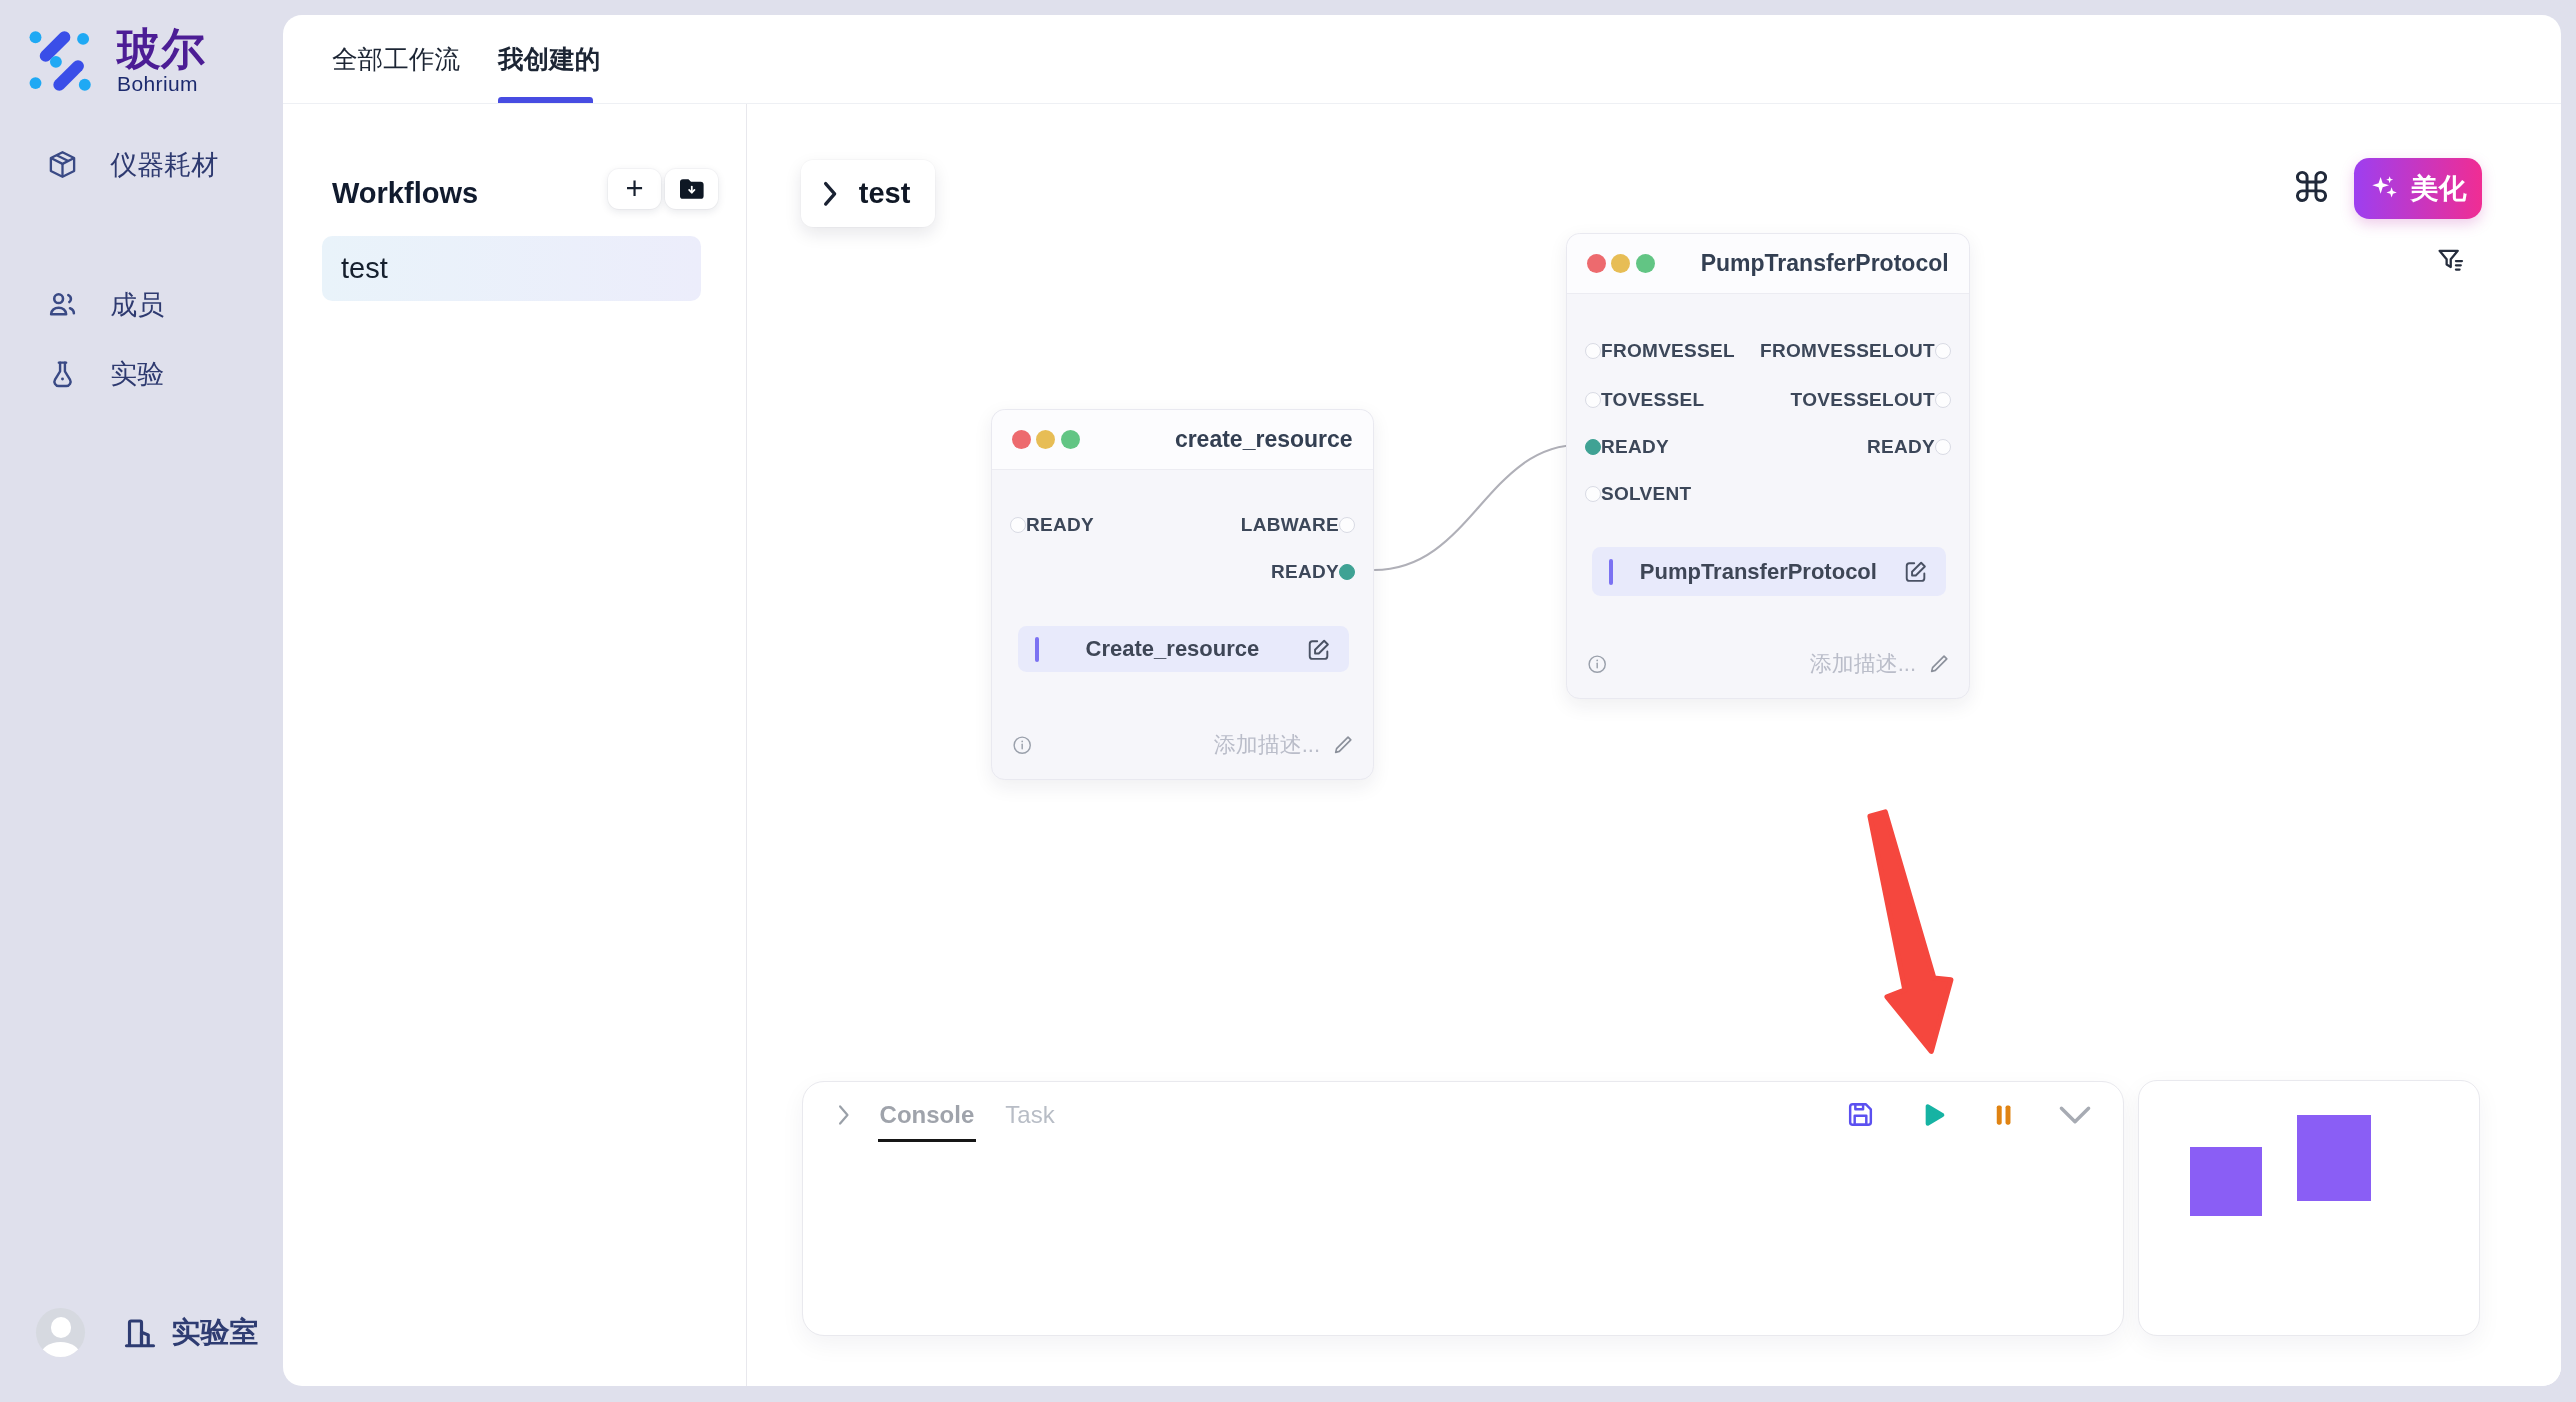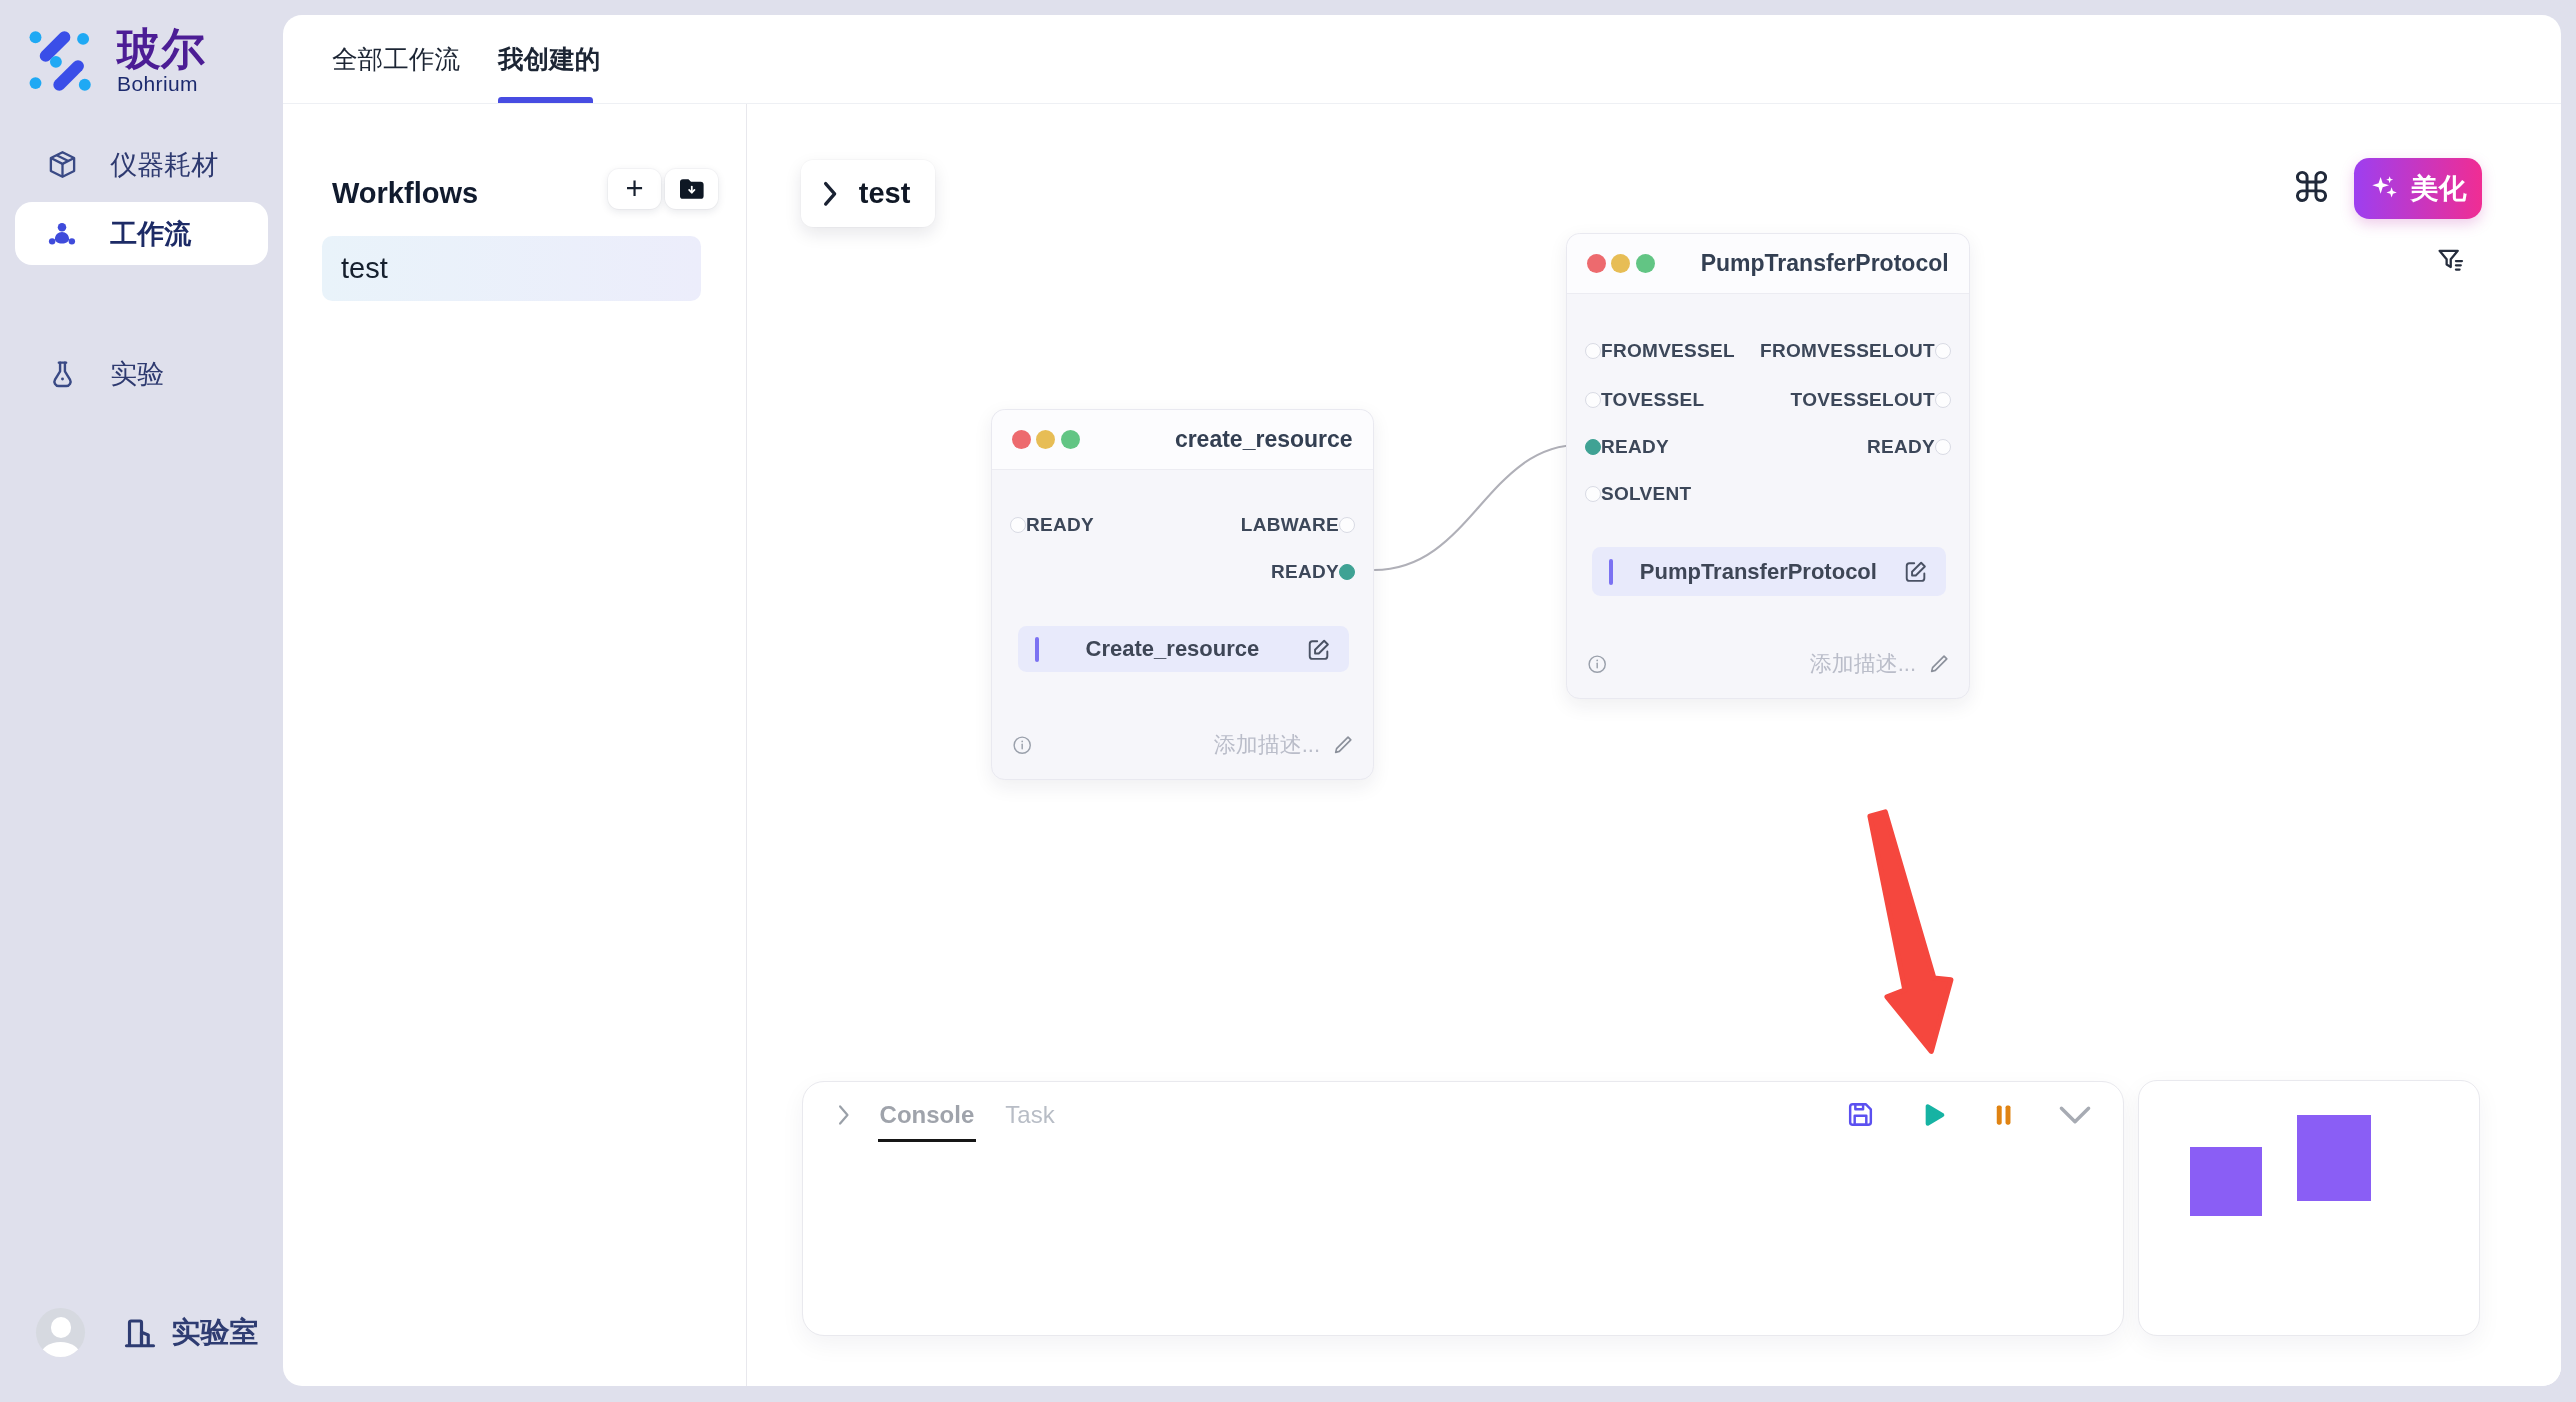--- a/index.html
+++ b/index.html
@@ -137,32 +137,32 @@
       <svg width="31" height="31" viewBox="0 0 24 24" fill="none" stroke="currentColor" stroke-width="1.8" stroke-linejoin="round">
         <path d="M12 2.5 21 7v10l-9 4.5L3 17V7l9-4.5z"></path>
           <path d="M3 7l9 4.5L21 7"></path>
           <path d="M12 11.5V21.5"></path>
           <path d="M7.5 4.8l9 4.5"></path>
       </svg>
     </span>
     <span class="nav-label">仪器耗材</span>
   </div>
 
-  <div class="nav-item active" style="top:202px">
+
+  <div class="nav-item" style="top:273px">
     <span class="nav-ic ic">
-      <svg width="32" height="32" viewBox="0 0 24 24" fill="currentColor">
-        <circle cx="12" cy="7" r="3.2"></circle>
-        <path d="M12 10.5c3 0 5.3 2.2 5.3 5.2 0 2-2.3 3.4-5.3 3.4s-5.3-1.4-5.3-3.4c0-3 2.3-5.2 5.3-5.2z"></path>
-        <circle cx="4.6" cy="17.5" r="2.4"></circle>
-          <circle cx="19.4" cy="17.5" r="2.4"></circle>
+      <svg width="31" height="31" viewBox="0 0 24 24" fill="none" stroke="currentColor" stroke-width="2" stroke-linecap="round" stroke-linejoin="round">
+        <circle cx="9" cy="7.5" r="3.4"></circle>
+        <path d="M3.2 19.5c0-3 2.6-5 5.8-5s5.8 2 5.8 5z"></path>
+        <path d="M16.5 4.8c1.2.6 2 1.6 2 2.9 0 1-.4 1.8-1.2 2.4"></path>
+        <path d="M17.8 14.9c1.9.7 3 2.1 3 3.9"></path>
       </svg>
     </span>
-    <span class="nav-label">工作流</span>
-  </div>
-
+    <span class="nav-label">成员</span>
+  </div>
 
   <div class="nav-item" style="top:342px">
     <span class="nav-ic ic">
       <svg width="29" height="31" viewBox="0 0 24 24" fill="none" stroke="currentColor" stroke-width="2" stroke-linecap="round" stroke-linejoin="round">
         <path d="M9 3h6"></path>
           <path d="M10 3v7.2L5.8 17a3.6 3.6 0 0 0 3.1 5.4h6.2A3.6 3.6 0 0 0 18.2 17L14 10.2V3"></path>
         <circle cx="12" cy="16.5" r="1.2" fill="currentColor" stroke="none"></circle>
       </svg>
     </span>
     <span class="nav-label">实验</span>

